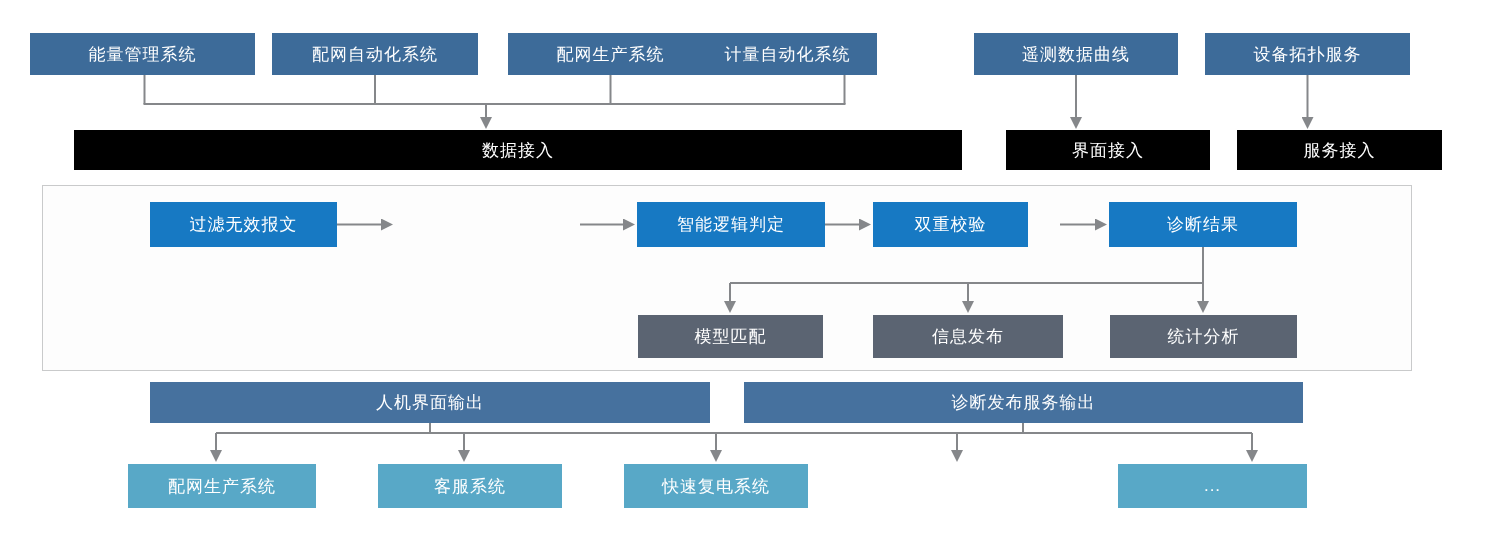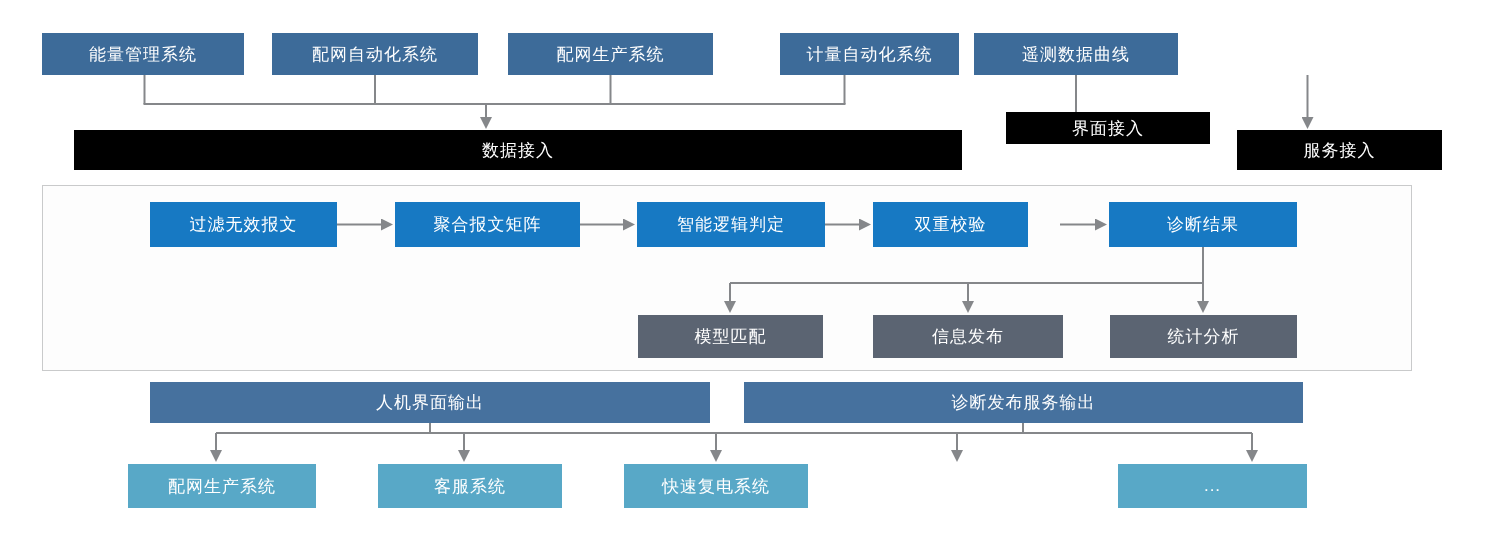--- a/index.html
+++ b/index.html
@@ -75,32 +75,32 @@
       <path d="M1023,423 V433"></path>
       <path d="M216,433 H1252"></path>
       <path d="M216,433 V451" marker-end="url(#ah)"></path>
       <path d="M464,433 V451" marker-end="url(#ah)"></path>
       <path d="M716,433 V451" marker-end="url(#ah)"></path>
       <path d="M957,433 V451" marker-end="url(#ah)"></path>
       <path d="M1252,433 V451" marker-end="url(#ah)"></path>
     </g>
   </svg>
 
-  <div class="node c-dark" style="left:42px;top:33px;width:202px;height:42px">能量管理系统</div>
+  <div class="node c-dark" style="left:30px;top:33px;width:225px;height:42px">能量管理系统</div>
   <div class="node c-dark" style="left:272px;top:33px;width:206px;height:42px">配网自动化系统</div>
   <div class="node c-dark" style="left:508px;top:33px;width:205px;height:42px">配网生产系统</div>
-  <div class="node c-dark" style="left:780px;top:33px;width:179px;height:42px">计量自动化系统</div>
+  <div class="node c-dark" style="left:698px;top:33px;width:179px;height:42px">计量自动化系统</div>
   <div class="node c-dark" style="left:974px;top:33px;width:204px;height:42px">遥测数据曲线</div>
+  <div class="node c-dark" style="left:1205px;top:33px;width:205px;height:42px">设备拓扑服务</div>
 
   <div class="node c-teal" style="left:42px;top:130px;width:888px;height:40px">数据接入</div>
-  <div class="node c-teal" style="left:974px;top:112px;width:204px;height:32px">界面接入</div>
+  <div class="node c-teal" style="left:974px;top:130px;width:204px;height:40px">界面接入</div>
   <div class="node c-teal" style="left:1205px;top:130px;width:205px;height:40px">服务接入</div>
 
   <div class="node c-blue" style="left:150px;top:202px;width:187px;height:45px">过滤无效报文</div>
-  <div class="node c-blue" style="left:395px;top:202px;width:185px;height:45px">聚合报文矩阵</div>
   <div class="node c-blue" style="left:637px;top:202px;width:188px;height:45px">智能逻辑判定</div>
   <div class="node c-blue" style="left:873px;top:202px;width:155px;height:45px">双重校验</div>
   <div class="node c-blue" style="left:1109px;top:202px;width:188px;height:45px">诊断结果</div>
 
   <div class="node c-gray" style="left:638px;top:315px;width:185px;height:43px">模型匹配</div>
   <div class="node c-gray" style="left:873px;top:315px;width:190px;height:43px">信息发布</div>
   <div class="node c-gray" style="left:1110px;top:315px;width:187px;height:43px">统计分析</div>
 
   <div class="node c-steel" style="left:150px;top:382px;width:560px;height:41px">人机界面输出</div>
   <div class="node c-steel" style="left:744px;top:382px;width:559px;height:41px">诊断发布服务输出</div>

